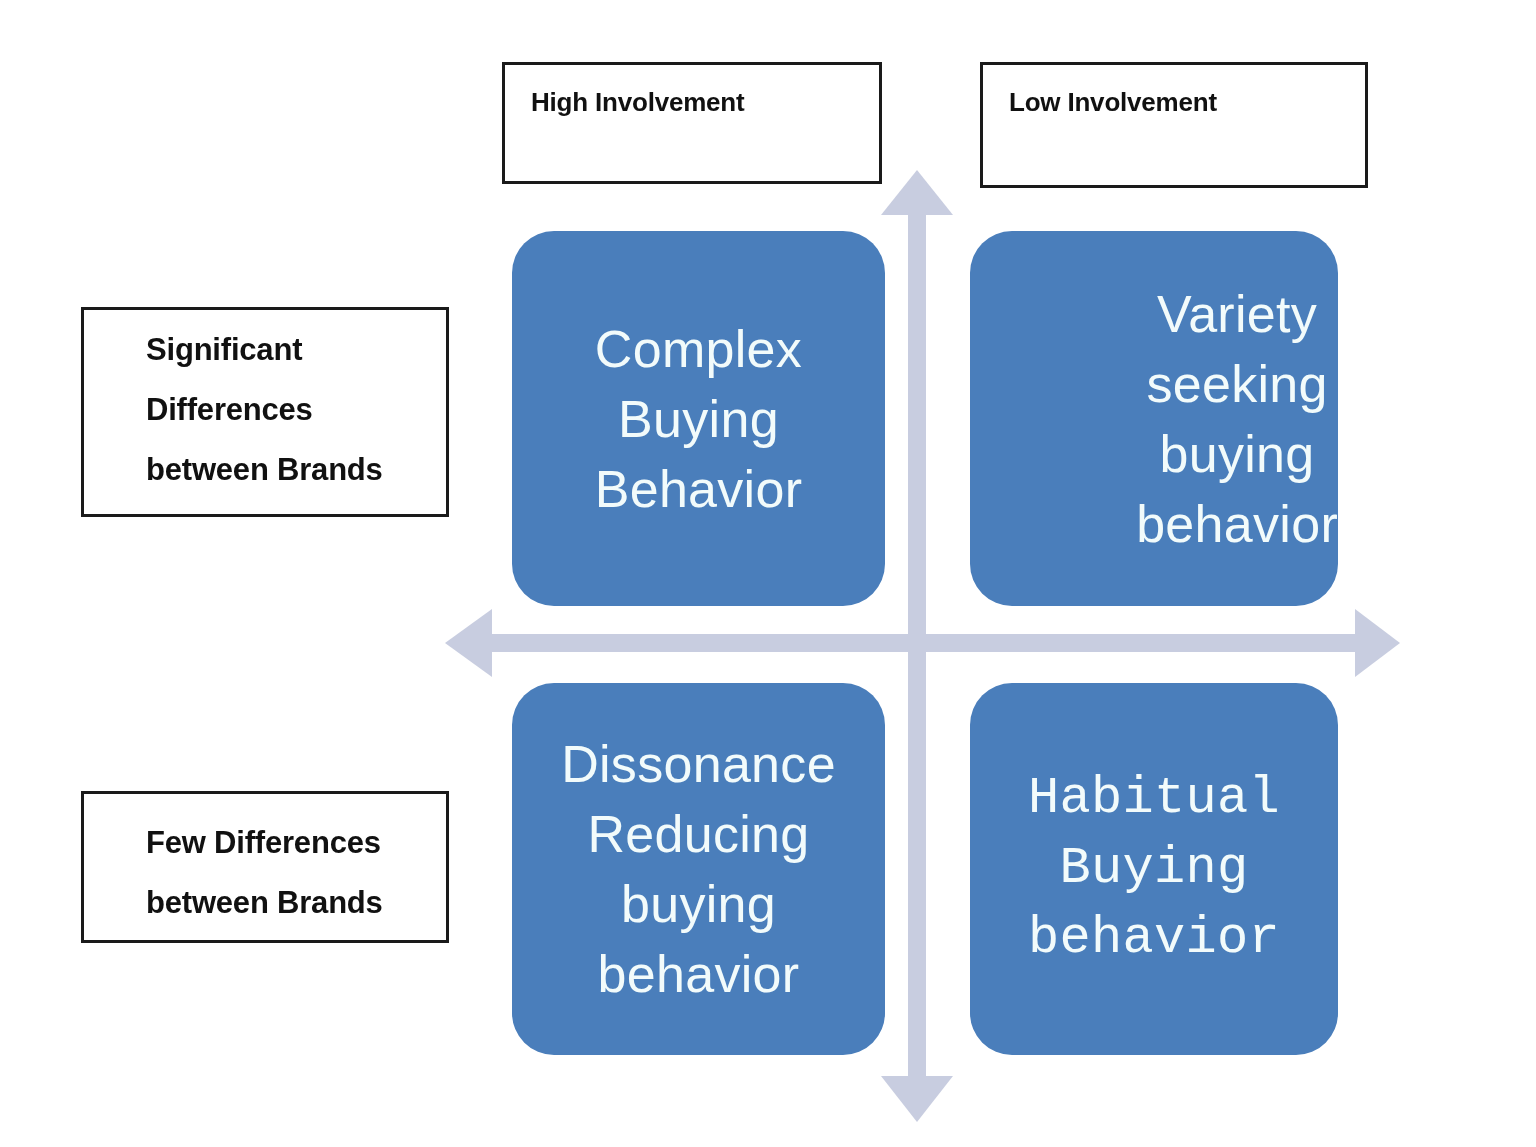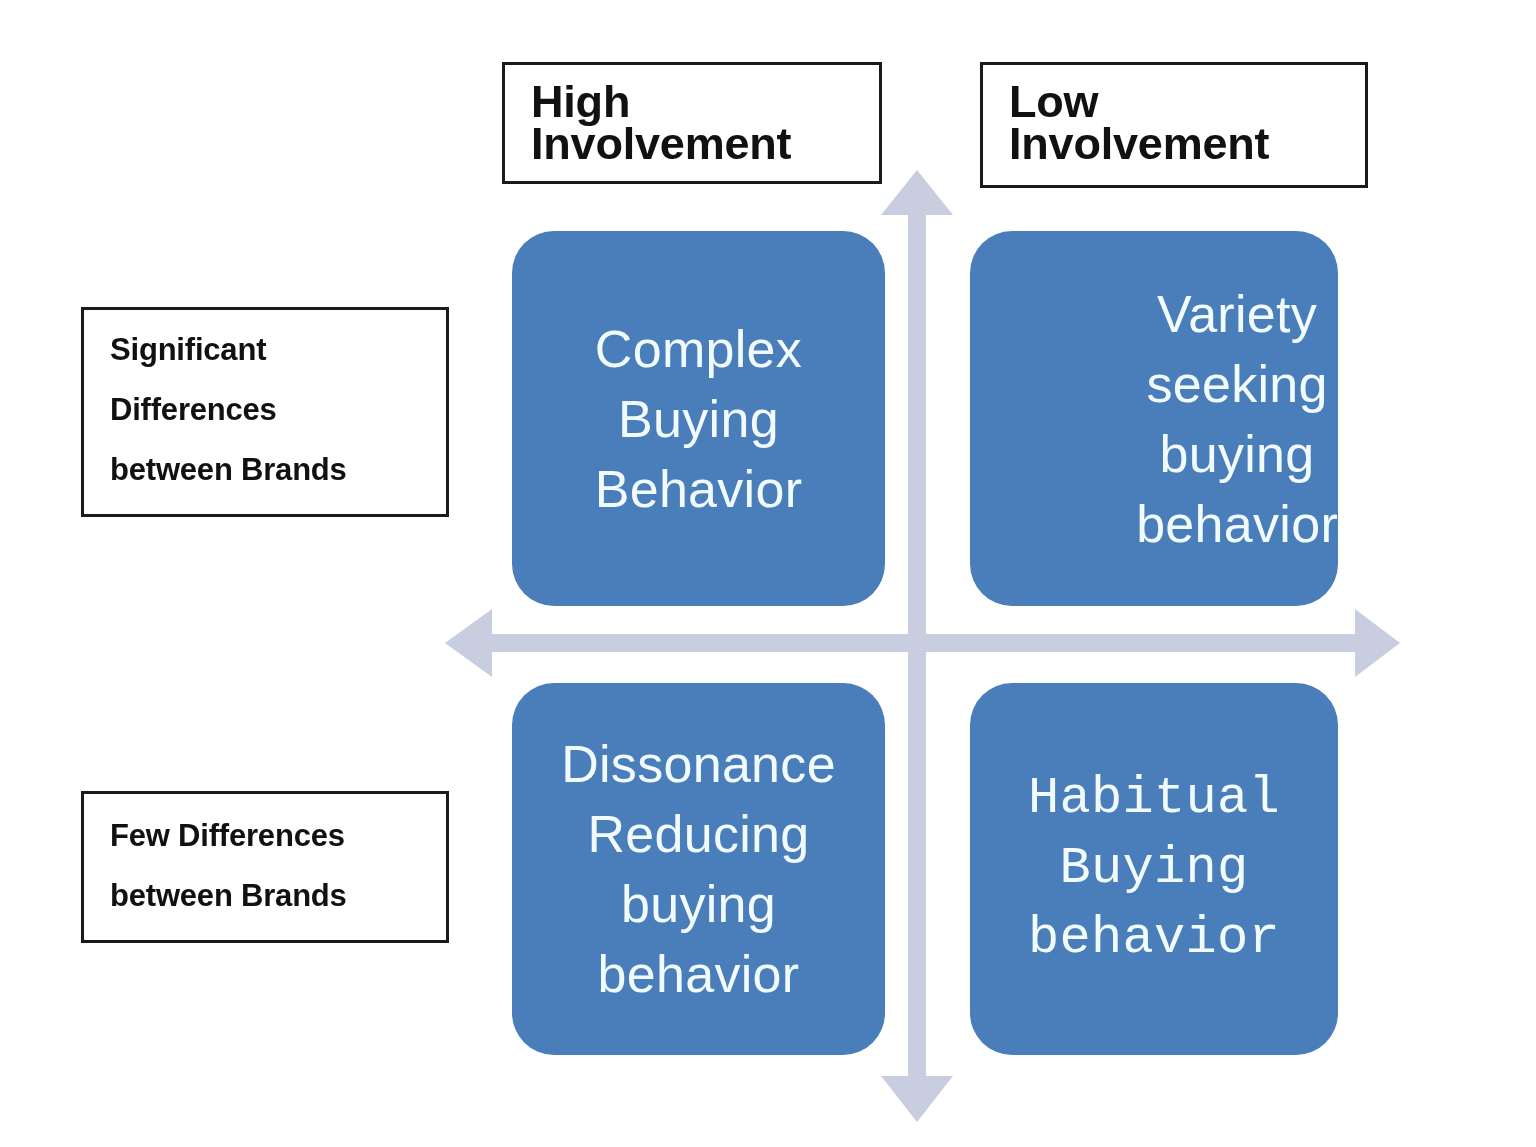--- a/index.html
+++ b/index.html
@@ -34,36 +34,37 @@
     border: 3px solid #1a1a1a;
     background: #ffffff;
     padding: 16px 26px 0 26px;
   }
   .caption-text {
     font-weight: bold;
     color: #111111;
     white-space: pre-line;
   }
   .caption-box.axis-top .caption-text {
-    font-size: 45px;
+    font-size: 26px;
     line-height: 42px;
     letter-spacing: -0.2px;
   }
   .caption-box.axis-side .caption-text {
     font-size: 31px;
     line-height: 60px;
     letter-spacing: -0.2px;
+    margin-left: 36px;
   }
 
   #cap-high-involvement  { left: 502px;  top: 62px;  width: 380px; height: 122px; }
   #cap-low-involvement   { left: 980px;  top: 62px;  width: 388px; height: 126px; }
   #cap-significant-diff  { left: 81px;   top: 307px; width: 368px; height: 210px;
                            padding-top: 10px; }
   #cap-few-diff          { left: 81px;   top: 791px; width: 368px; height: 152px;
-                           padding-top: 12px; }
+                           padding-top: 19px; }
 
   
   .quadrant {
     position: absolute;
     box-sizing: border-box;
     background: #4a7ebb;
     border-radius: 42px;
     display: flex;
     align-items: center;
     justify-content: center;

